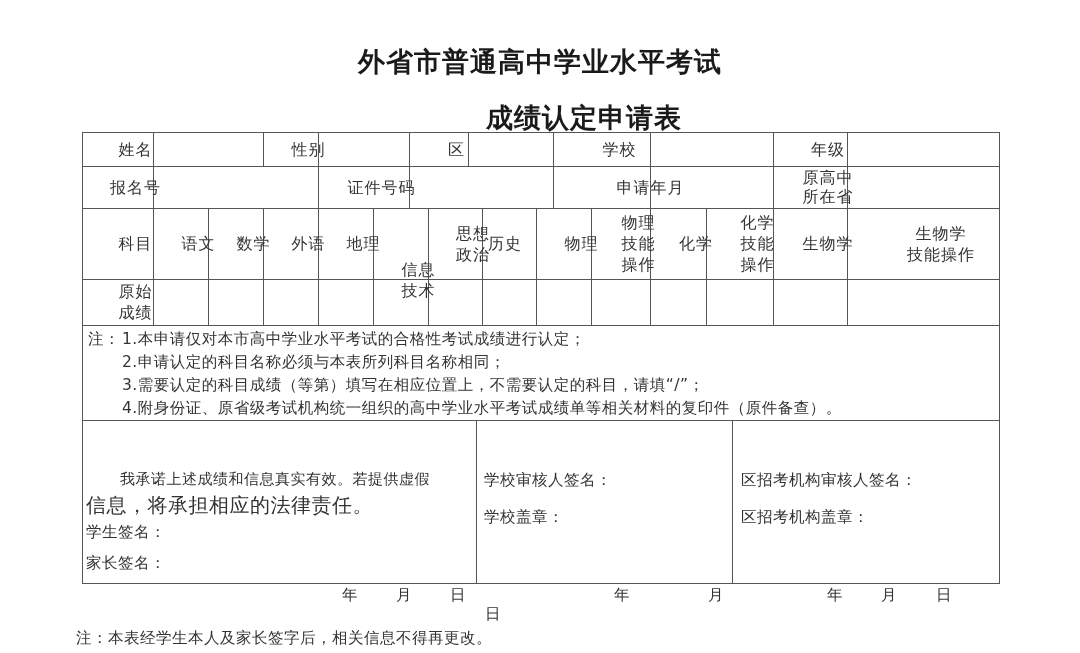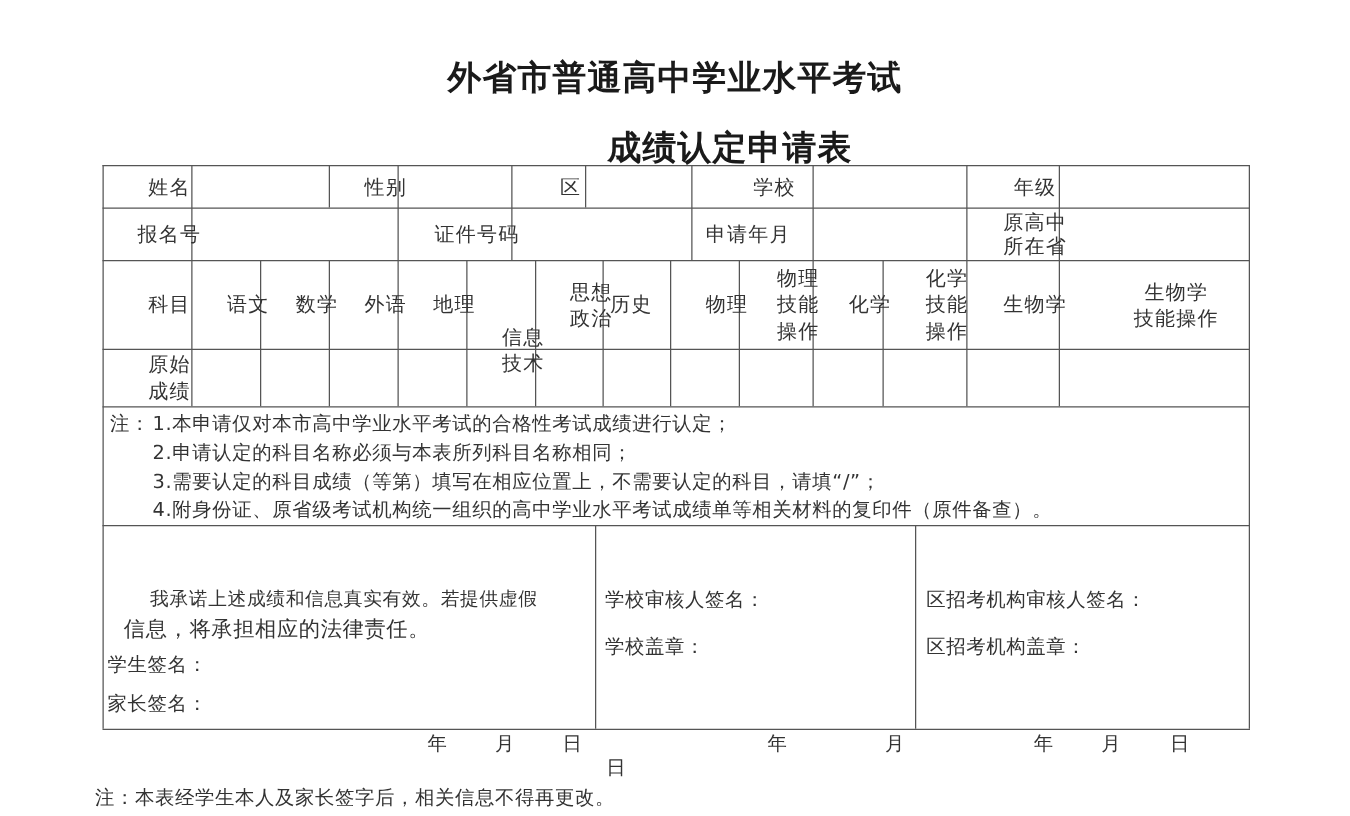--- a/index.html
+++ b/index.html
@@ -65,21 +65,21 @@
   <div class="input" style="left:469px;top:133px;width:84px;height:33px;"></div>
   <div class="cell" style="left:553px;top:132px;width:97px;height:34px;">学校</div>
   <div class="input" style="left:651px;top:133px;width:122px;height:33px;"></div>
   <div class="cell" style="left:773px;top:132px;width:74px;height:34px;">年级</div>
   <div class="input" style="left:848px;top:133px;width:151px;height:33px;"></div>
 
   <div class="cell" style="left:82px;top:166px;width:71px;height:42px;text-align:center;">报名号</div>
   <div class="input" style="left:154px;top:167px;width:164px;height:41px;"></div>
   <div class="cell" style="left:318px;top:166px;width:91px;height:42px;">证件号码</div>
   <div class="input" style="left:410px;top:167px;width:143px;height:41px;"></div>
-  <div class="cell" style="left:532px;top:166px;width:97px;height:42px;">申请年月</div>
+  <div class="cell" style="left:584px;top:166px;width:97px;height:42px;">申请年月</div>
   <div class="input" style="left:651px;top:167px;width:122px;height:41px;"></div>
   <div class="cell" style="left:773px;top:166px;width:74px;height:42px;white-space:pre-line;line-height:19px;">原高中
 所在省</div>
   <div class="input" style="left:848px;top:167px;width:151px;height:41px;"></div>
 
   <div class="cell" style="left:82px;top:208px;width:71px;height:71px;">科目</div>
   <div class="cell" style="left:153px;top:208px;width:55px;height:71px;white-space:pre-line;">语文</div>
   <div class="cell" style="left:208px;top:208px;width:55px;height:71px;white-space:pre-line;">数学</div>
   <div class="cell" style="left:263px;top:208px;width:55px;height:71px;white-space:pre-line;">外语</div>
   <div class="cell" style="left:318px;top:208px;width:55px;height:71px;white-space:pre-line;">地理</div>
@@ -119,21 +119,21 @@
   <div>
     <span class="note" style="left:88px;top:329px;">注：</span>
     <span class="note" style="left:122px;top:329px;">1.本申请仅对本市高中学业水平考试的合格性考试成绩进行认定；</span>
     <span class="note" style="left:122px;top:352px;">2.申请认定的科目名称必须与本表所列科目名称相同；</span>
     <span class="note" style="left:122px;top:375px;">3.需要认定的科目成绩（等第）填写在相应位置上，不需要认定的科目，请填“/”；</span>
     <span class="note" style="left:122px;top:398px;">4.附身份证、原省级考试机构统一组织的高中学业水平考试成绩单等相关材料的复印件（原件备查）。</span>
   </div>
 
   <div>
     <span class="txt" style="left:120px;top:430px;font-size:15px;">我承诺上述成绩和信息真实有效。若提供虚假</span>
-    <span class="txt" style="left:99px;top:452px;font-size:17px;">信息，将承担相应的法律责任。</span>
+    <span class="txt" style="left:86px;top:452px;font-size:20px;">信息，将承担相应的法律责任。</span>
     <span class="txt" style="left:86px;top:482px;">学生签名：</span>
     <div class="input" style="left:170px;top:478px;width:290px;height:24px;"></div>
     <span class="txt" style="left:86px;top:513px;">家长签名：</span>
     <div class="input" style="left:170px;top:509px;width:290px;height:24px;"></div>
     <span class="txt" style="left:342px;top:545px;">年</span>
     <span class="txt" style="left:396px;top:545px;">月</span>
     <span class="txt" style="left:450px;top:545px;">日</span>
   </div>
 
   <div>

